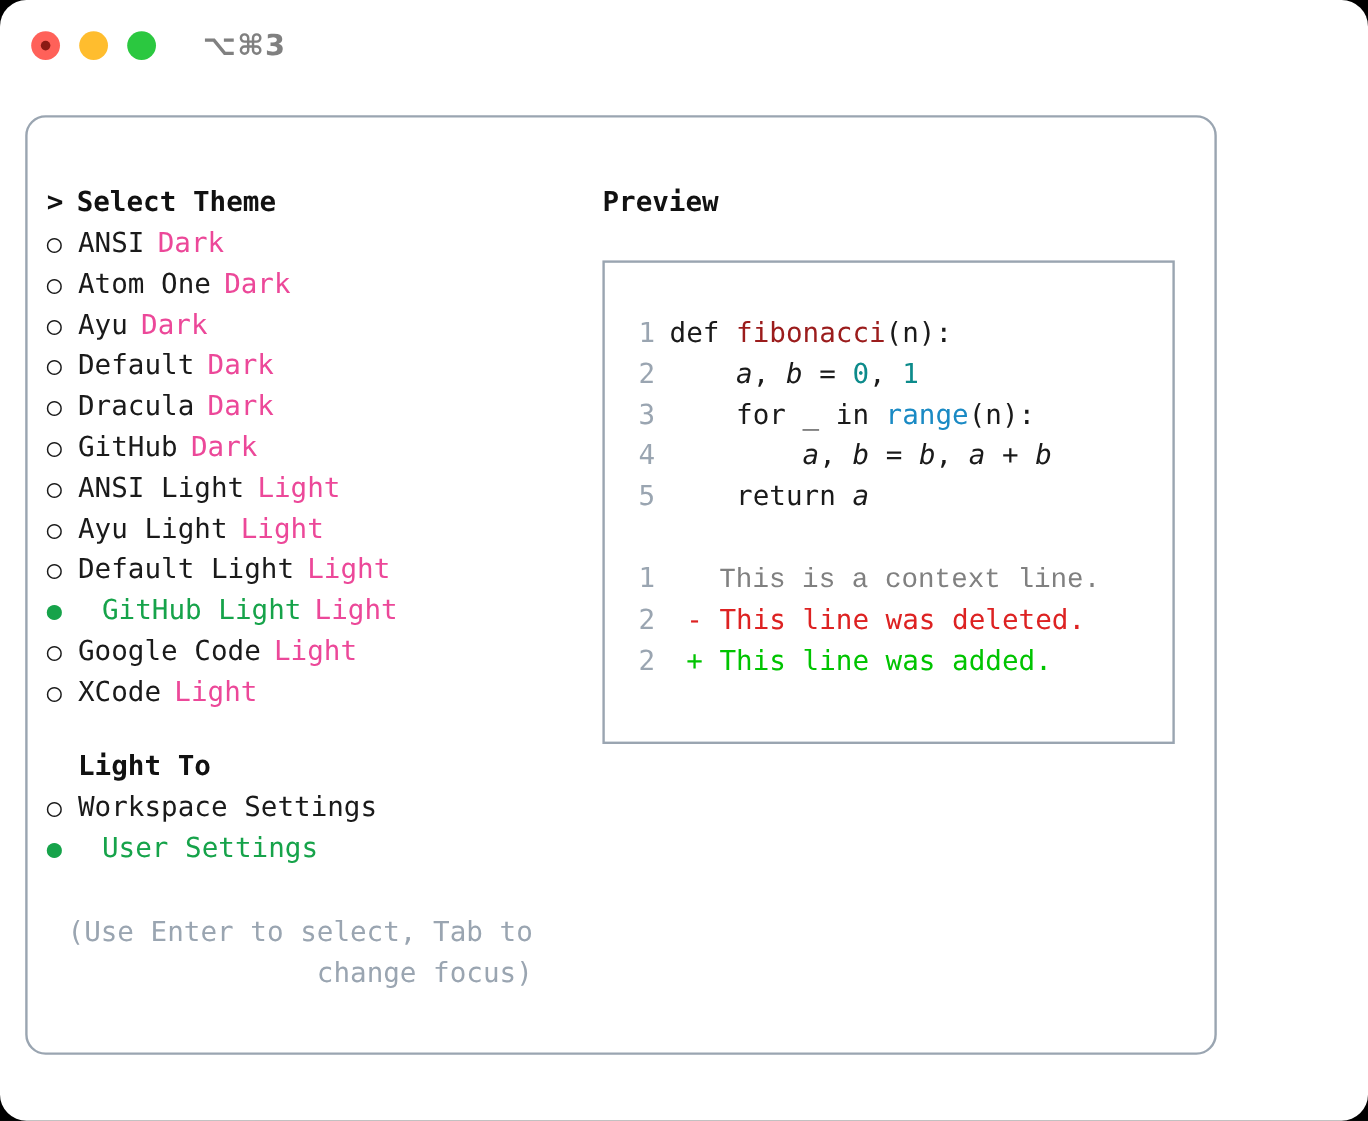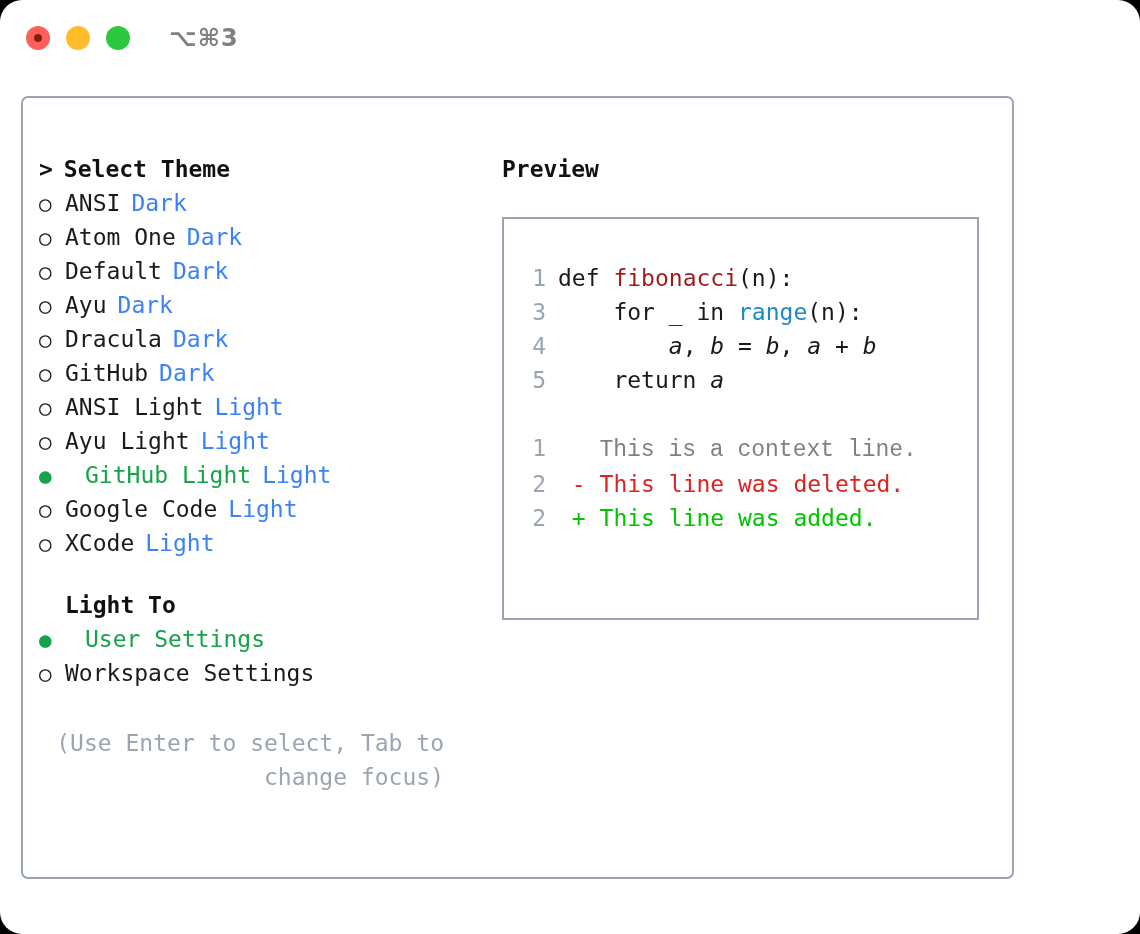--- a/index.html
+++ b/index.html
@@ -56,21 +56,21 @@
     color: #808080;
     font-family: "DejaVu Sans", "Liberation Sans", sans-serif;
   }
 
   
   #panel {
     position: absolute;
     left: 21px; top: 96px;
     width: 993px; height: 783px;
     border: 2px solid #9aa5b1;
-    border-radius: 7px;
+    border-radius: 17px;
     background: #ffffff;
   }
 
   
   #left-col {
     position: absolute;
     left: 16px; top: 54px;
     width: 440px;
   }
 
@@ -92,21 +92,21 @@
     display: inline-block;
     width: 26px;
     text-align: left;
     font-size: 21px;
   }
   .bullet.off { color: #1a1a1a; }
   .bullet.on  { color: #16a34a; }
 
   .theme-name { color: #1a1a1a; }
   .theme-name.selected { color: #16a34a; margin-left: 20px; }
-  .variant { color: #3b82f6; margin-left: 11px; text-align: center; }
+  .variant { color: #ec4899; margin-left: 11px; text-align: center; }
 
   #apply-to-block { margin-top: 28px; }
 
   #apply-to-header {
     color: #111111;
     font-weight: bold;
     padding-left: 26px;
   }
 
   #help-text {
@@ -183,48 +183,50 @@
 
     <div id="left-col">
 
       <div class="row" id="select-theme-header">
         <span class="caret">&gt;</span><span>Select Theme</span>
       </div>
 
       <div id="theme-list">
           <div class="row"><span class="bullet off">○</span><span class="theme-name">ANSI</span><span class="variant">Dark</span></div>
           <div class="row"><span class="bullet off">○</span><span class="theme-name">Atom One</span><span class="variant">Dark</span></div>
+          <div class="row"><span class="bullet off">○</span><span class="theme-name">Ayu</span><span class="variant">Dark</span></div>
           <div class="row"><span class="bullet off">○</span><span class="theme-name">Default</span><span class="variant">Dark</span></div>
-          <div class="row"><span class="bullet off">○</span><span class="theme-name">Ayu</span><span class="variant">Dark</span></div>
           <div class="row"><span class="bullet off">○</span><span class="theme-name">Dracula</span><span class="variant">Dark</span></div>
           <div class="row"><span class="bullet off">○</span><span class="theme-name">GitHub</span><span class="variant">Dark</span></div>
           <div class="row"><span class="bullet off">○</span><span class="theme-name">ANSI Light</span><span class="variant">Light</span></div>
           <div class="row"><span class="bullet off">○</span><span class="theme-name">Ayu Light</span><span class="variant">Light</span></div>
+          <div class="row"><span class="bullet off">○</span><span class="theme-name">Default Light</span><span class="variant">Light</span></div>
           <div class="row"><span class="bullet on">●</span><span class="theme-name selected">GitHub Light</span><span class="variant">Light</span></div>
           <div class="row"><span class="bullet off">○</span><span class="theme-name">Google Code</span><span class="variant">Light</span></div>
           <div class="row"><span class="bullet off">○</span><span class="theme-name">XCode</span><span class="variant">Light</span></div>
         </div>
 
       <div id="apply-to-block">
         <div class="row" id="apply-to-header">Light To</div>
         <div id="apply-to-list">
+            <div class="row"><span class="bullet off">○</span><span class="theme-name">Workspace Settings</span></div>
             <div class="row"><span class="bullet on">●</span><span class="theme-name selected">User Settings</span></div>
-            <div class="row"><span class="bullet off">○</span><span class="theme-name">Workspace Settings</span></div>
           </div>
       </div>
 
       <div id="help-text">(Use Enter to select, Tab to change focus)</div>
 
     </div>
 
     <div id="right-col">
       <div id="preview-title">Preview</div>
       <div id="preview-box">
         <div id="code-block">
             <div class="code-line"><span class="lineno">1</span><span class="tok-plain">def </span><span class="tok-fn">fibonacci</span><span class="tok-plain">(n):</span></div>
+            <div class="code-line"><span class="lineno">2</span><span class="tok-plain">    </span><span class="tok-var">a</span><span class="tok-plain">, </span><span class="tok-var">b</span><span class="tok-plain"> = </span><span class="tok-num">0</span><span class="tok-plain">, </span><span class="tok-num">1</span></div>
             <div class="code-line"><span class="lineno">3</span><span class="tok-plain">    for _ in </span><span class="tok-builtin">range</span><span class="tok-plain">(n):</span></div>
             <div class="code-line"><span class="lineno">4</span><span class="tok-plain">        </span><span class="tok-var">a</span><span class="tok-plain">, </span><span class="tok-var">b</span><span class="tok-plain"> = </span><span class="tok-var">b</span><span class="tok-plain">, </span><span class="tok-var">a</span><span class="tok-plain"> + </span><span class="tok-var">b</span></div>
             <div class="code-line"><span class="lineno">5</span><span class="tok-plain">    return </span><span class="tok-var">a</span></div>
           </div>
         <div class="gap"></div>
         <div id="diff-block">
             <div class="code-line"><span class="lineno">1</span><span class="diff-context">   </span><span class="diff-context">This is a context line.</span></div>
             <div class="code-line"><span class="lineno">2</span><span class="diff-del"> - </span><span class="diff-del">This line was deleted.</span></div>
             <div class="code-line"><span class="lineno">2</span><span class="diff-add"> + </span><span class="diff-add">This line was added.</span></div>
           </div>

